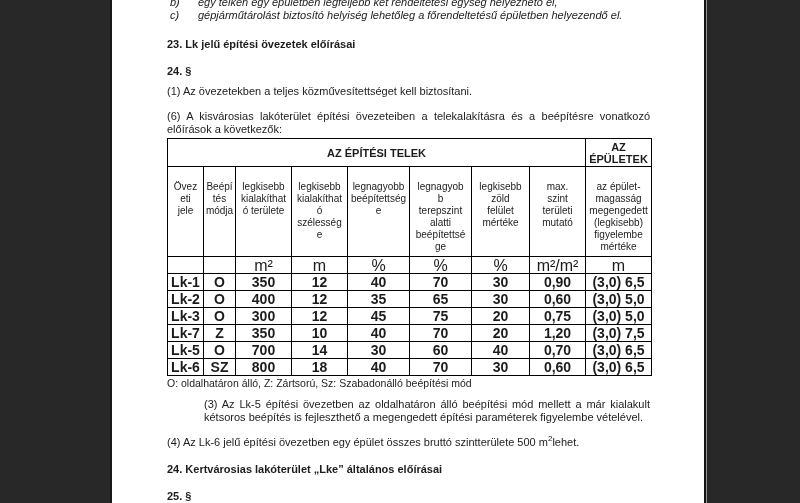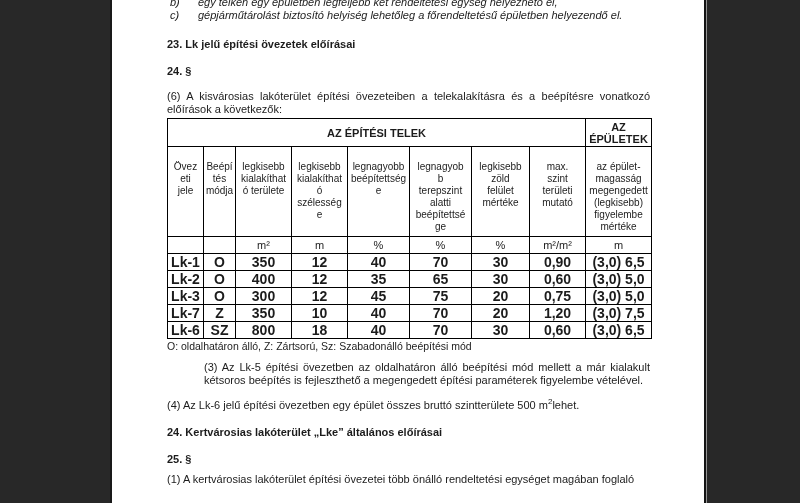--- a/index.html
+++ b/index.html
@@ -41,21 +41,21 @@
   table.zoning{
     border-collapse:collapse;table-layout:fixed;
     width:484px;margin-top:2px;
   }
   table.zoning td{
     border:1px solid #000;text-align:center;vertical-align:middle;
     padding:1px;overflow:hidden;
   }
   tr.group-row td{font-weight:bold;font-size:11px;line-height:12px;height:25px;white-space:pre-line;}
   tr.cols-row td{font-size:10px;line-height:12px;vertical-align:top;white-space:pre-line;height:74px;padding-top:14px;}
-  tr.units-row td{font-size:11px;height:14px;}
+  tr.units-row td{font-size:16px;height:14px;}
   tr.data-row td{font-size:14px;height:14px;font-weight:bold;}
 
   .footnote{margin-top:1px;font-size:10.5px;}
 </style>
 </head>
 <body>
 
 <div class="paper">
   <div class="content">
 
@@ -66,20 +66,21 @@
       </div>
       <div class="intro-row">
         <span class="intro-marker">c)</span>
         <span class="intro-text">gépjárműtárolást biztosító helyiség lehetőleg a főrendeltetésű épületben helyezendő el.</span>
       </div>
     </div>
 
     <div class="heading h23">23. Lk jelű építési övezetek előírásai</div>
     <div class="heading h24s">24. §</div>
 
+    <p class="p1">(1) Az övezetekben a teljes közművesítettséget kell biztosítani.</p>
     <p class="p2">(6) A kisvárosias lakóterület építési övezeteiben a telekalakításra és a beépítésre vonatkozó előírások a következők:</p>
 
     <table class="zoning">
       <colgroup>
         <col style="width:36px">
           <col style="width:32px">
           <col style="width:56px">
         <col style="width:56px">
           <col style="width:62px">
           <col style="width:62px">
@@ -181,20 +182,31 @@
           <td>Z</td>
           <td>350</td>
           <td>10</td>
           <td>40</td>
           <td>70</td>
           <td>20</td>
           <td>1,20</td>
           <td>(3,0) 7,5</td>
         </tr>
         <tr class="data-row">
+          <td>Lk-5</td>
+          <td>O</td>
+          <td>700</td>
+          <td>14</td>
+          <td>30</td>
+          <td>60</td>
+          <td>40</td>
+          <td>0,70</td>
+          <td>(3,0) 6,5</td>
+        </tr>
+        <tr class="data-row">
           <td>Lk-6</td>
           <td>SZ</td>
           <td>800</td>
           <td>18</td>
           <td>40</td>
           <td>70</td>
           <td>30</td>
           <td>0,60</td>
           <td>(3,0) 6,5</td>
         </tr>

